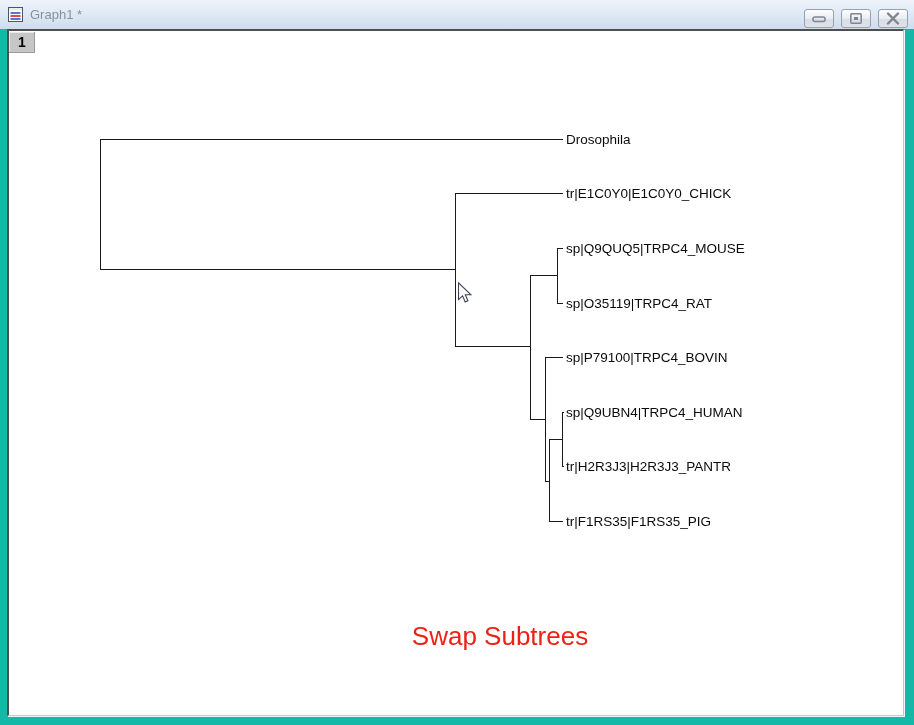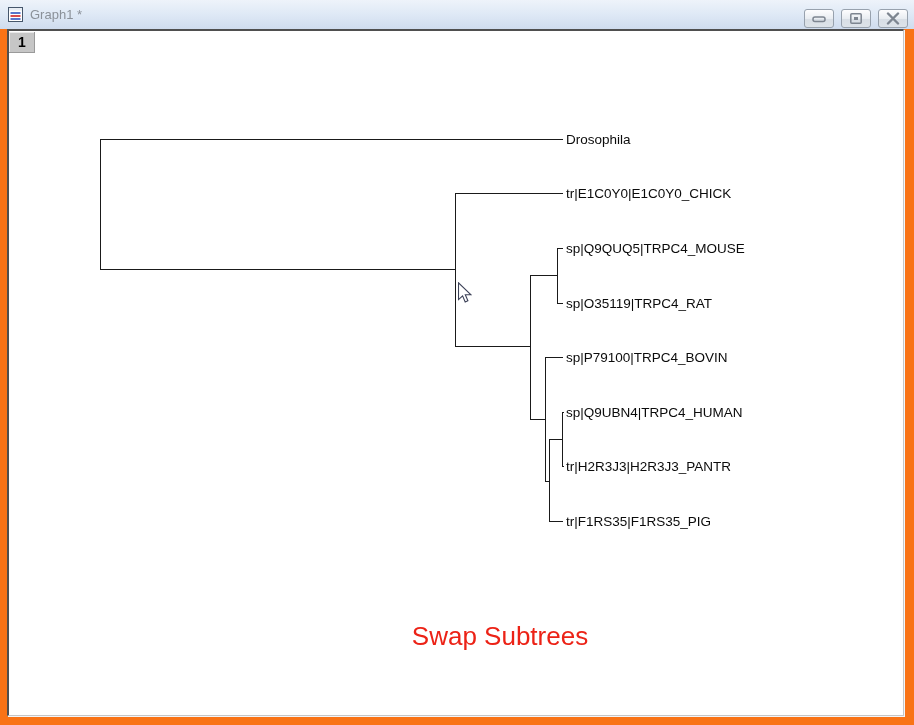--- a/index.html
+++ b/index.html
@@ -1,21 +1,21 @@
 <!DOCTYPE html>
 <html><head>
 <meta charset="utf-8">
 <style>
   html,body{margin:0;padding:0;}
   body{
     width:914px;height:725px;overflow:hidden;
     font-family:"Liberation Sans",sans-serif;
     background:#d7e2f1;
   }
-  .window{position:absolute;left:0;top:0;width:914px;height:725px;background:#f97316;}
+  .window{position:absolute;left:0;top:0;width:914px;height:725px;background:#14b8a6;}
   .titlebar{
     position:absolute;left:0;top:0;width:914px;height:29px;
     background:linear-gradient(180deg,#eef3fa 0%,#e0eaf6 45%,#cfdcee 100%);
   }
   .win-icon{position:absolute;left:8px;top:7px;width:15px;height:15px;}
   .win-title{
     position:absolute;left:30px;top:0;height:29px;line-height:29px;
     font-size:13px;color:#8b9199;white-space:nowrap;
   }
   .controls{position:absolute;right:6px;top:9px;display:flex;gap:7px;}

